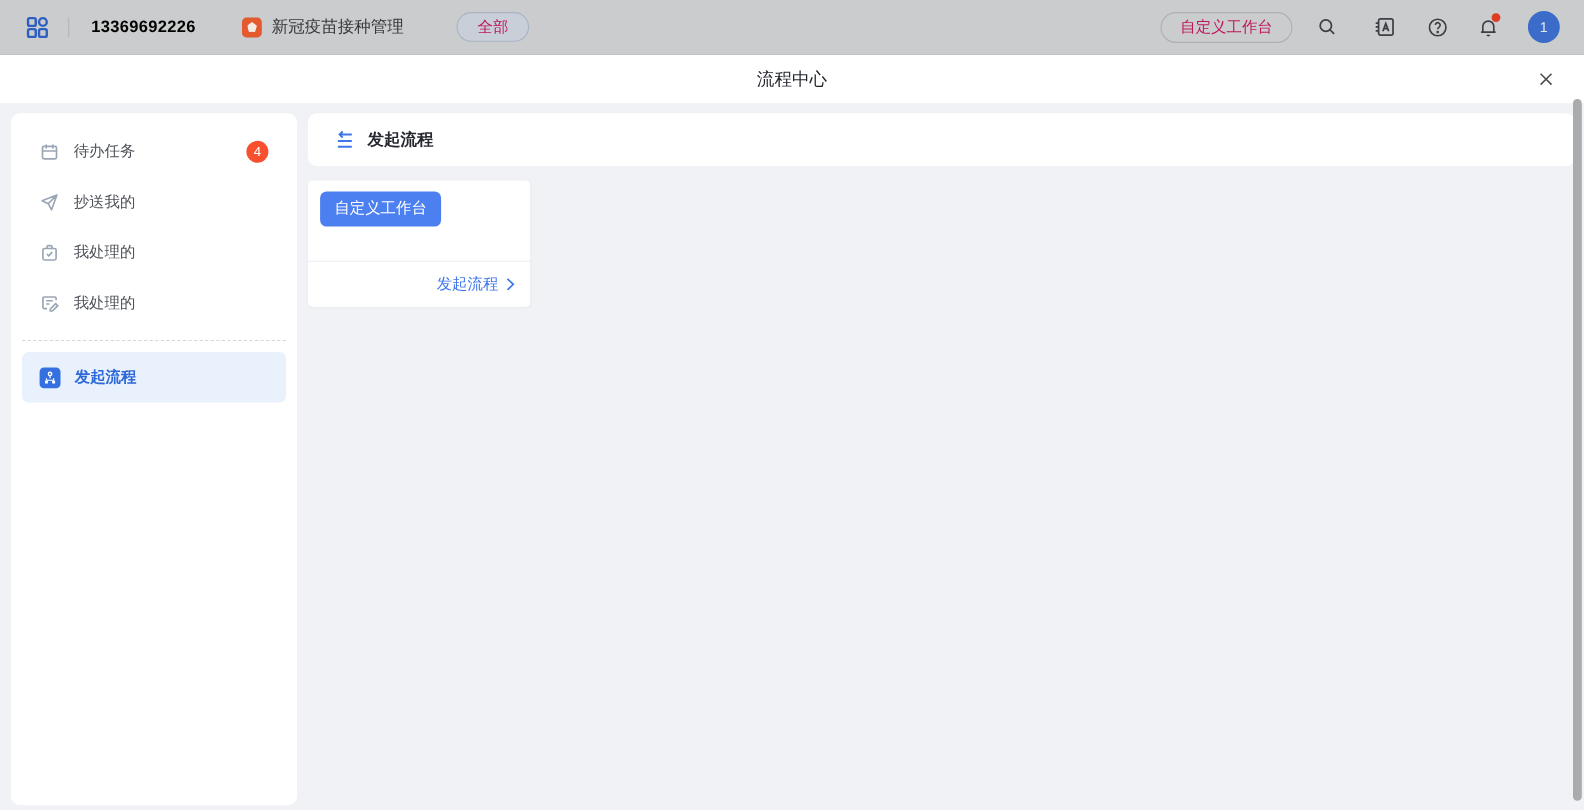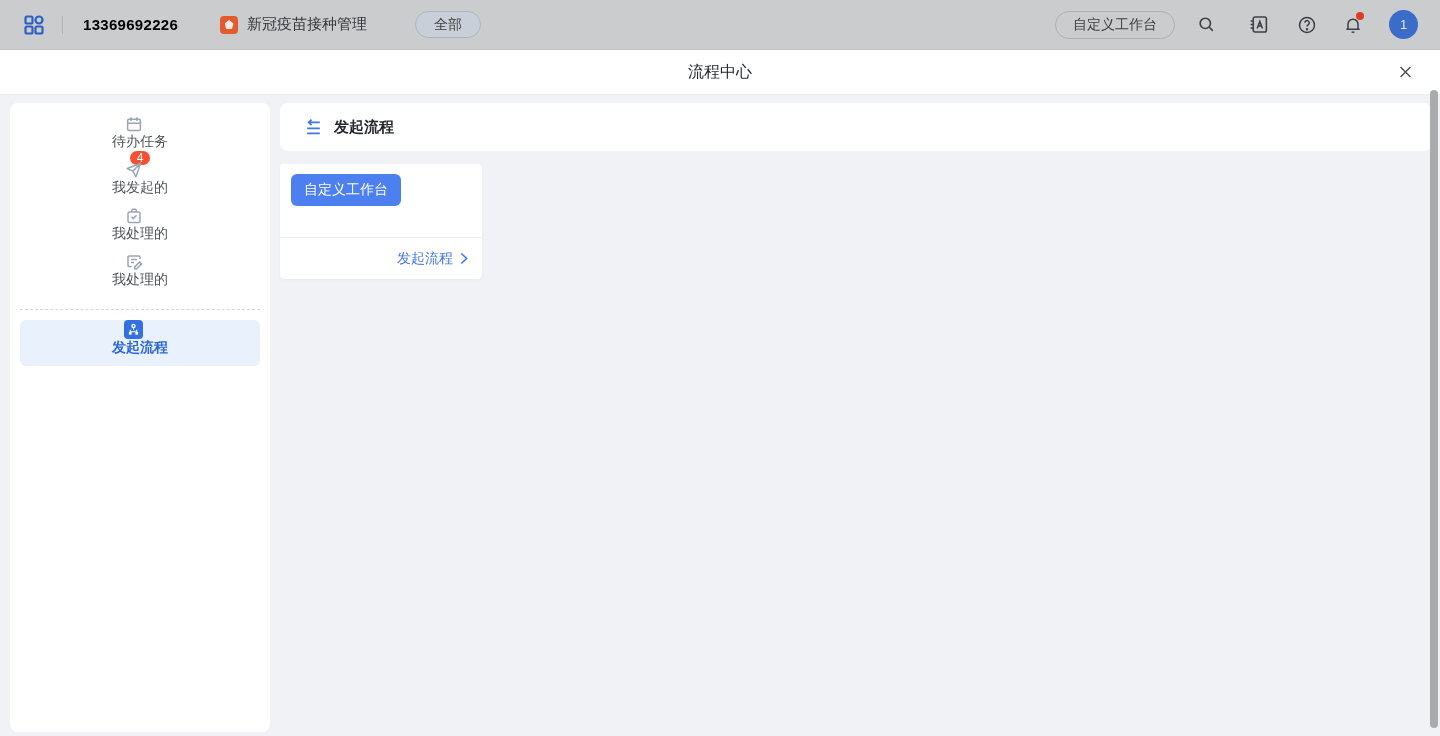--- a/index.html
+++ b/index.html
@@ -22,21 +22,21 @@
   .app-icon {
     width:18px; height:18px; border-radius:4px; background:#e25a2d;
     margin-left:42px; margin-right:9px; display:flex; align-items:center; justify-content:center;
   }
   .app-icon .pent {
     width:9px; height:9px; background:#f4e9e3;
     clip-path:polygon(50% 0%,100% 38%,81% 100%,19% 100%,0% 38%);
   }
   .app-name { color:#35383d; font-size:15px; }
   .pill {
-    border-radius:14px; font-size:14px; color:#404040;
+    border-radius:14px; font-size:14px; color:#be185d;
     display:inline-flex; align-items:center; justify-content:center;
     cursor:pointer;
     font-family:Liberation Mono, monospace;
   }
   .pill-all {
     margin-left:48px; height:27px; padding:0 18px;
     background:#c9cfd8; border:1px solid #aab4c4;
   }
   .tb-spacer { flex:1; }
   .pill-workbench {
@@ -73,21 +73,21 @@
   
   .main { position:absolute; top:96px; left:0; right:0; bottom:0; }
 
   .sidebar {
     position:absolute; left:10px; top:7px; bottom:4px; width:260px;
     background:#ffffff; border-radius:8px; padding-top:12px;
   }
   .side-item {
     height:46px; margin:0 10px; padding:0 16px; border-radius:6px;
     display:flex; align-items:center; cursor:pointer;
-    font-size:14px; color:#4e5259;flex-direction:column;
+    font-size:14px; color:#4e5259;
   }
   .side-item .s-icon { width:18px; height:18px; color:#9aa5b5; margin-right:13px; display:flex; align-items:center; justify-content:center; }
   .side-item .s-label { flex:1; }
   .side-item.active { background:#e9f1fd; color:#2c68d9; font-weight:bold; }
   .badge {
     min-width:20px; height:20px; border-radius:10px; background:#f8502f;
     color:#fff; font-size:12px; display:flex; align-items:center; justify-content:center;
     padding:0 5px;
   }
   .side-divider { border-top:1px dashed #d4d6d9; margin:10px 10px 10px 10px; height:0; }
@@ -204,21 +204,21 @@
       <span class="s-label">待办任务</span>
       <span class="badge">4</span>
     </div>
 
     <div class="side-item">
       <span class="s-icon">
         <svg width="18" height="18" viewBox="0 0 24 24" fill="none" stroke="currentColor" stroke-width="2" stroke-linejoin="round">
           <path d="M21 3 L10.5 13.5 M21 3 L14.5 21 L10.5 13.5 L3 10 Z"></path>
         </svg>
       </span>
-      <span class="s-label">我发起的</span>
+      <span class="s-label">抄送我的</span>
     </div>
 
     <div class="side-item">
       <span class="s-icon">
         <svg width="18" height="18" viewBox="0 0 24 24" fill="none" stroke="currentColor" stroke-width="2">
           <rect x="4" y="6.5" width="16" height="14" rx="2"></rect>
           <path d="M9 6.5 V4.5 a1.5 1.5 0 0 1 1.5-1.5 h3 a1.5 1.5 0 0 1 1.5 1.5 v2"></path>
           <path d="M8.8 13.2 l2.3 2.3 L15.3 11"></path>
         </svg>
       </span>

